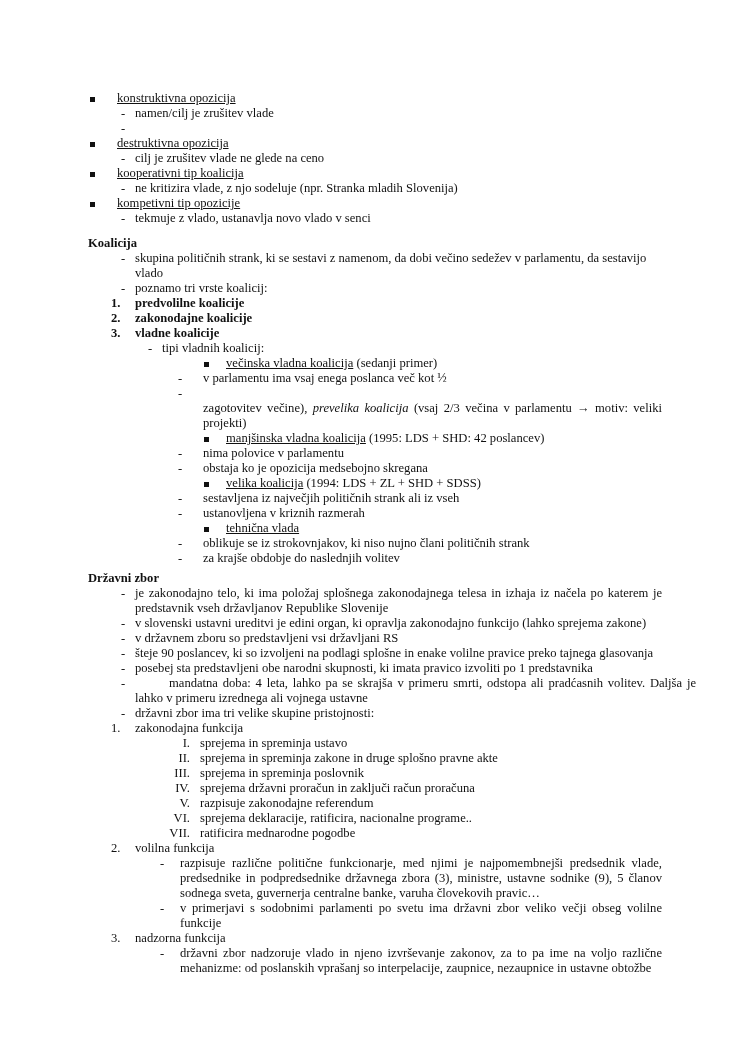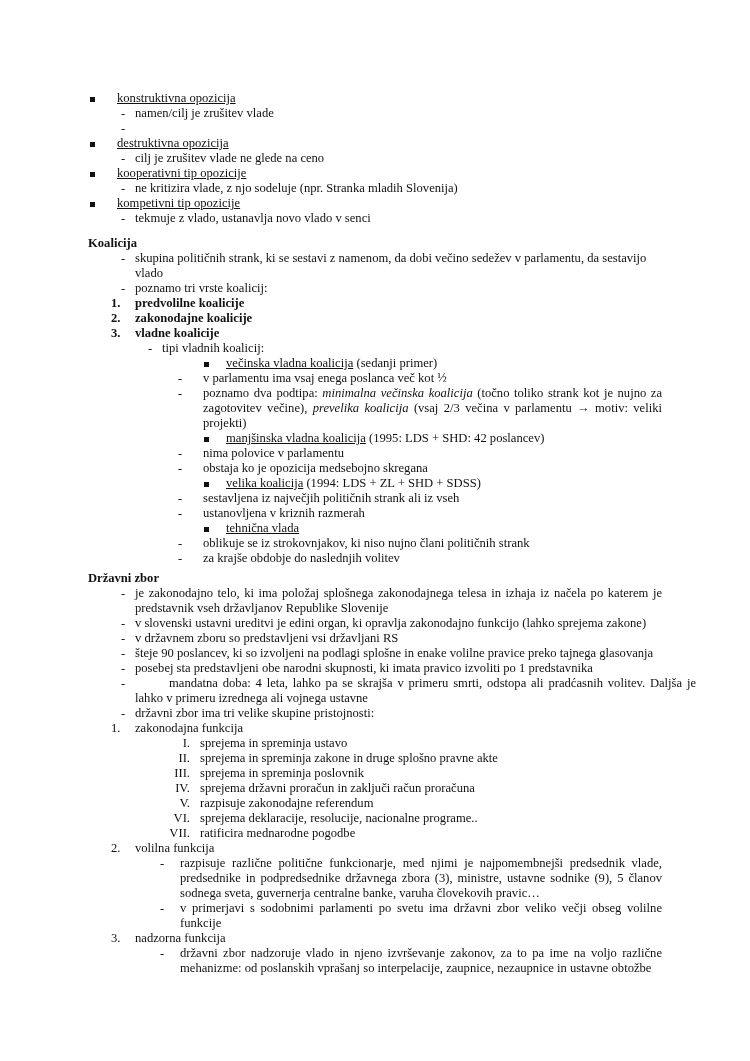--- a/index.html
+++ b/index.html
@@ -25,21 +25,21 @@
   <div class="ln mk" style="left:121px;top:106px">-</div>
   <div class="ln" style="left:135px;top:106px">namen/cilj je zrušitev vlade</div>
   <div class="ln mk" style="left:121px;top:121px">-</div>
 
   <span class="mk sq" style="left:90px;top:142px"></span>
   <div class="ln u" style="left:117px;top:136px">destruktivna opozicija</div>
   <div class="ln mk" style="left:121px;top:151px">-</div>
   <div class="ln" style="left:135px;top:151px">cilj je zrušitev vlade ne glede na ceno</div>
 
   <span class="mk sq" style="left:90px;top:172px"></span>
-  <div class="ln u" style="left:117px;top:166px">kooperativni tip opozicije</div>
+  <div class="ln u" style="left:117px;top:166px">kooperativni tip koalicija</div>
   <div class="ln mk" style="left:121px;top:181px">-</div>
   <div class="ln" style="left:135px;top:181px">ne kritizira vlade, z njo sodeluje (npr. Stranka mladih Slovenija)</div>
 
   <span class="mk sq" style="left:90px;top:202px"></span>
   <div class="ln u" style="left:117px;top:196px">kompetivni tip opozicije</div>
   <div class="ln mk" style="left:121px;top:211px">-</div>
   <div class="ln" style="left:135px;top:211px">tekmuje z vlado, ustanavlja novo vlado v senci</div>
 
   <div class="ln b" style="left:88px;top:236px">Koalicija</div>
   <div class="ln mk" style="left:121px;top:251px">-</div>
@@ -58,23 +58,20 @@
   <div class="ln mk" style="left:148px;top:341px">-</div>
   <div class="ln" style="left:162px;top:341px">tipi vladnih koalicij:</div>
 
   <span class="mk sq" style="left:204px;top:362px"></span>
   <div class="ln" style="left:226px;top:356px">
     <span class="u">večinska vladna koalicija</span><span> (sedanji primer)</span>
   </div>
   <div class="ln mk" style="left:178px;top:371px">-</div>
   <div class="ln" style="left:203px;top:371px">v parlamentu ima vsaj enega poslanca več kot ½</div>
   <div class="ln mk" style="left:178px;top:386px">-</div>
-  <div class="ln just" style="left:203px;top:386px;width:459px;">
-    <span>poznamo dva podtipa: </span><span class="i">minimalna večinska koalicija</span><span> (točno toliko strank kot je nujno za</span>
-  </div>
   <div class="ln just" style="left:203px;top:401px;width:459px;">
     <span>zagotovitev večine), </span><span class="i">prevelika koalicija</span><span> (vsaj 2/3 večina v parlamentu → motiv: veliki</span>
   </div>
   <div class="ln" style="left:203px;top:416px">projekti)</div>
 
   <span class="mk sq" style="left:204px;top:437px"></span>
   <div class="ln" style="left:226px;top:431px">
     <span class="u">manjšinska vladna koalicija</span><span> (1995: LDS + SHD: 42 poslancev)</span>
   </div>
   <div class="ln mk" style="left:178px;top:446px">-</div>
@@ -123,21 +120,21 @@
   <div class="ln" style="left:200px;top:736px">sprejema in spreminja ustavo</div>
   <div class="roman" style="left:150px;top:751px">II.</div>
   <div class="ln" style="left:200px;top:751px">sprejema in spreminja zakone in druge splošno pravne akte</div>
   <div class="roman" style="left:150px;top:766px">III.</div>
   <div class="ln" style="left:200px;top:766px">sprejema in spreminja poslovnik</div>
   <div class="roman" style="left:150px;top:781px">IV.</div>
   <div class="ln" style="left:200px;top:781px">sprejema državni proračun in zaključi račun proračuna</div>
   <div class="roman" style="left:150px;top:796px">V.</div>
   <div class="ln" style="left:200px;top:796px">razpisuje zakonodajne referendum</div>
   <div class="roman" style="left:150px;top:811px">VI.</div>
-  <div class="ln" style="left:200px;top:811px">sprejema deklaracije, resolucije, nacionalne programe..</div>
+  <div class="ln" style="left:200px;top:811px">sprejema deklaracije, ratificira, nacionalne programe..</div>
   <div class="roman" style="left:150px;top:826px">VII.</div>
   <div class="ln" style="left:200px;top:826px">ratificira mednarodne pogodbe</div>
 
   <div class="ln" style="left:111px;top:841px">2.</div>
   <div class="ln" style="left:135px;top:841px">volilna funkcija</div>
   <div class="ln mk" style="left:160px;top:856px">-</div>
   <div class="ln just" style="left:180px;top:856px;width:482px;">razpisuje različne politične funkcionarje, med njimi je najpomembnejši predsednik vlade,</div>
   <div class="ln just" style="left:180px;top:871px;width:482px;">predsednike in podpredsednike državnega zbora (3), ministre, ustavne sodnike (9), 5 članov</div>
   <div class="ln" style="left:180px;top:886px">sodnega sveta, guvernerja centralne banke, varuha človekovih pravic…</div>
   <div class="ln mk" style="left:160px;top:901px">-</div>

